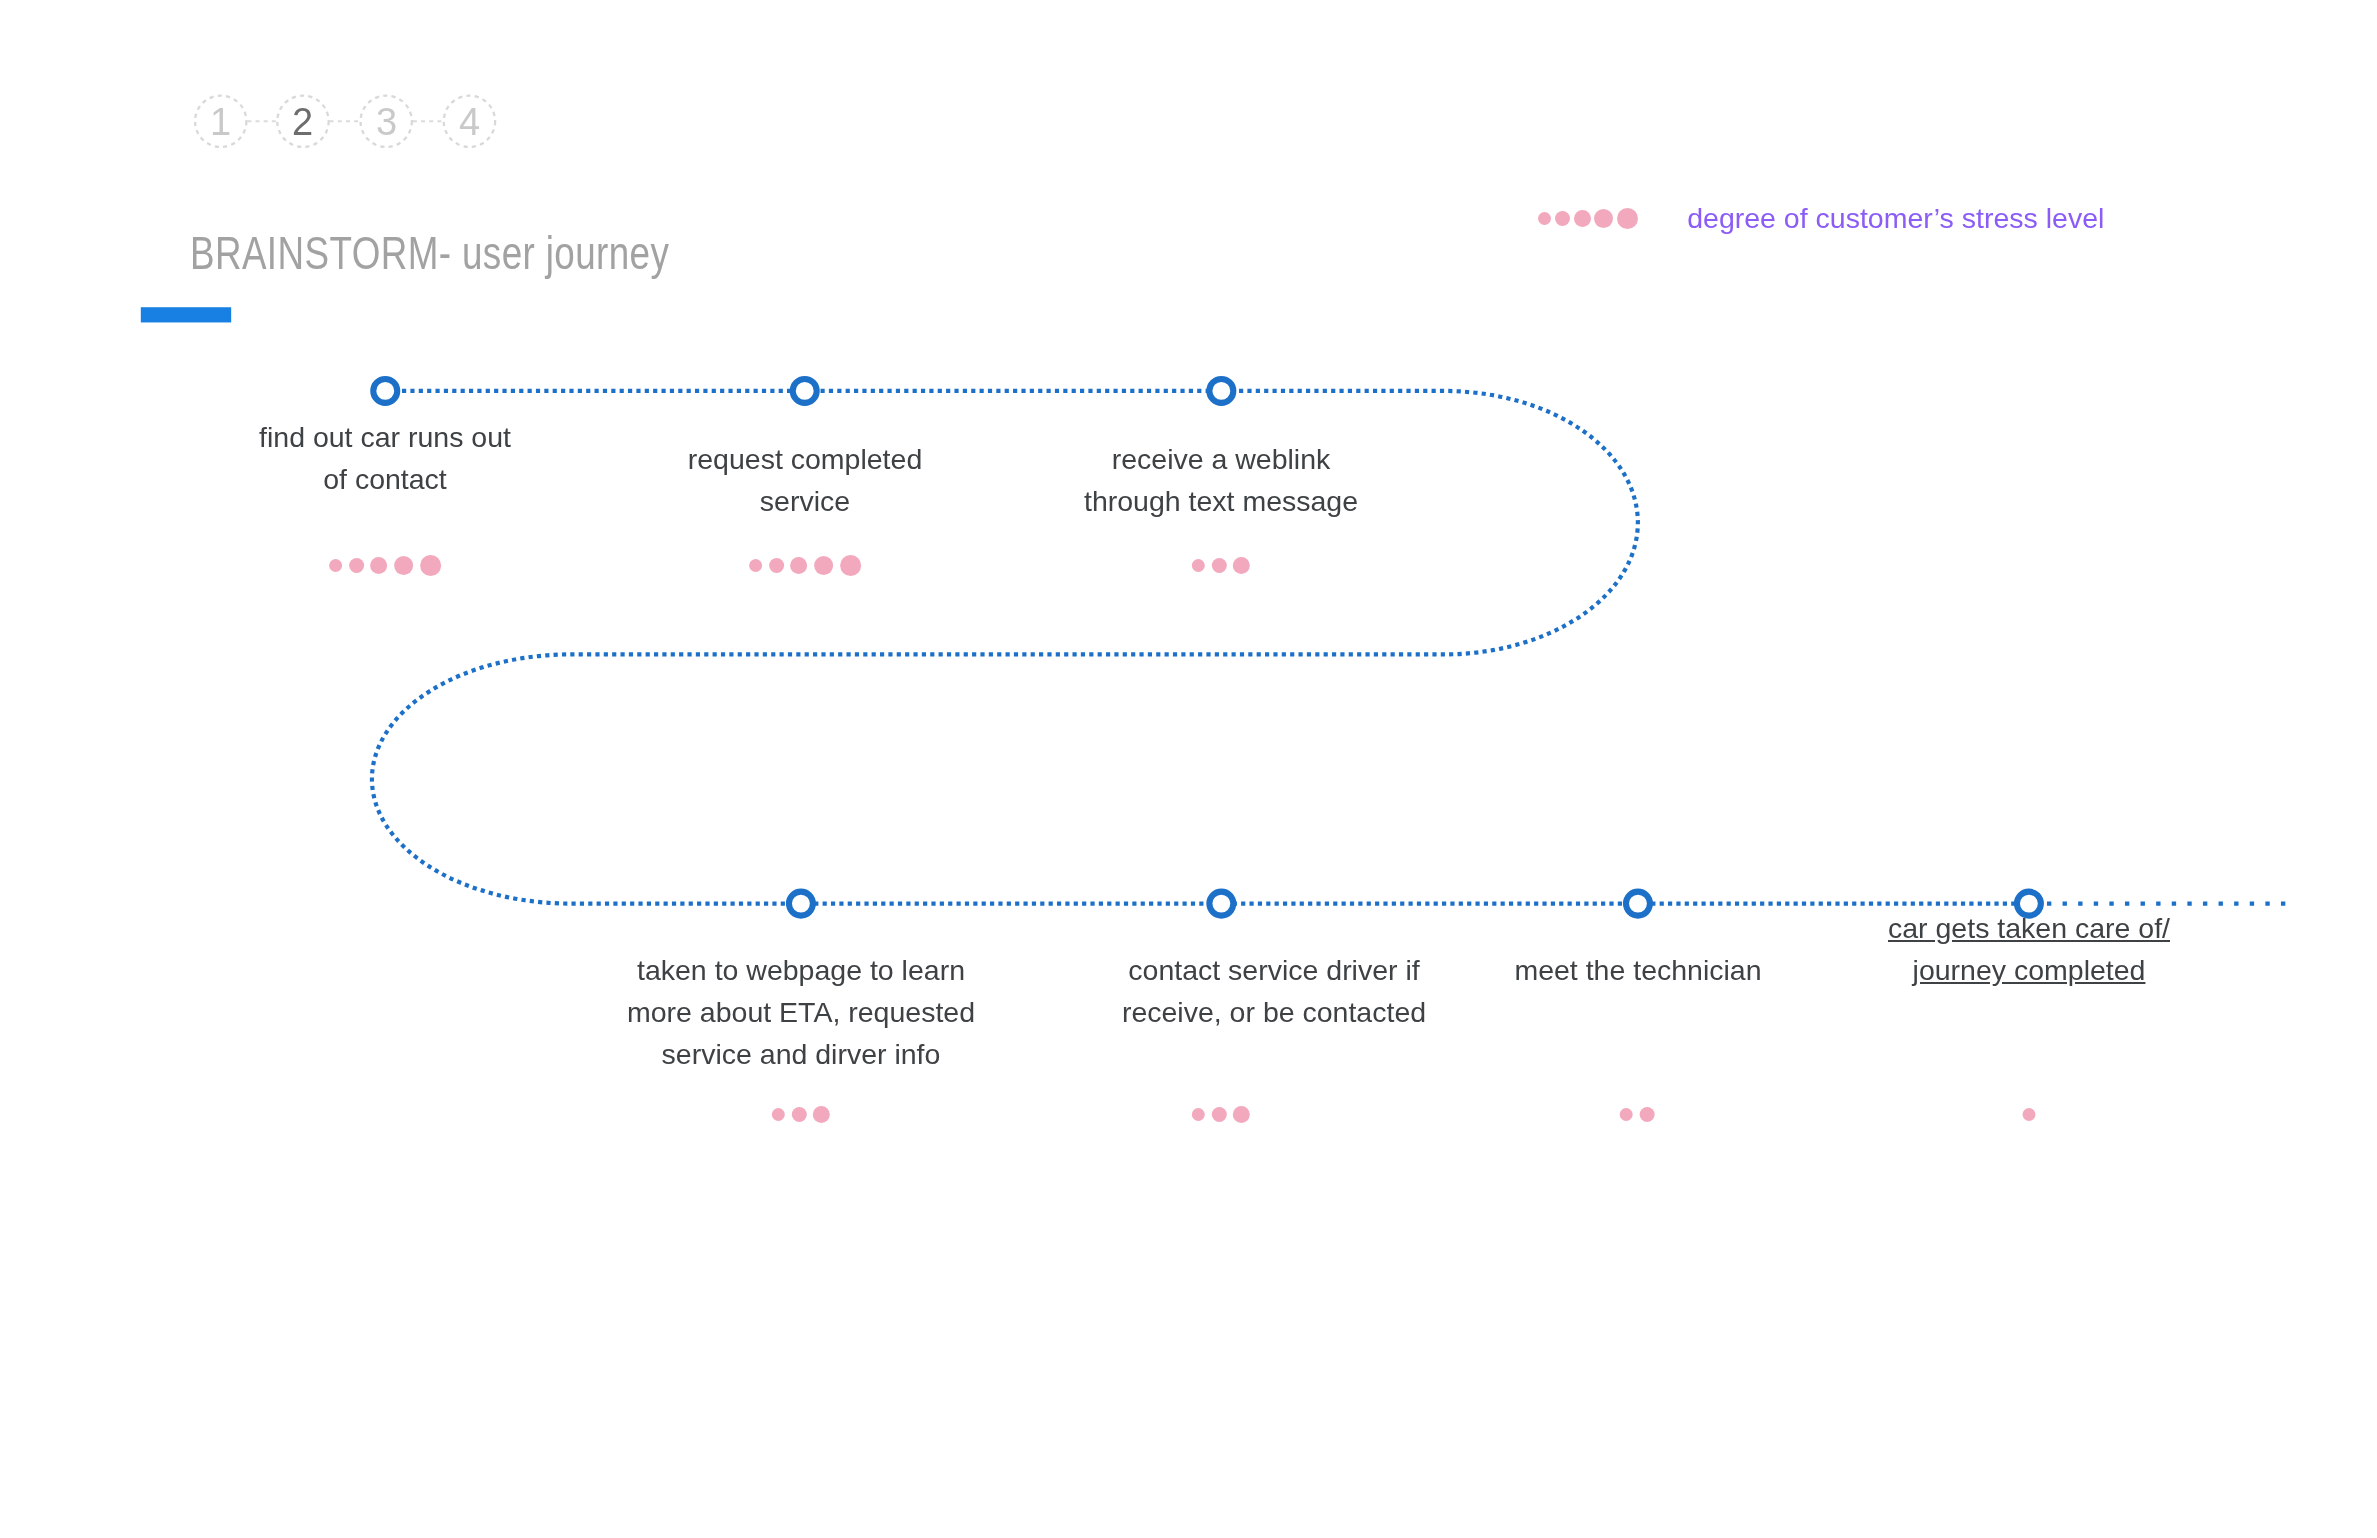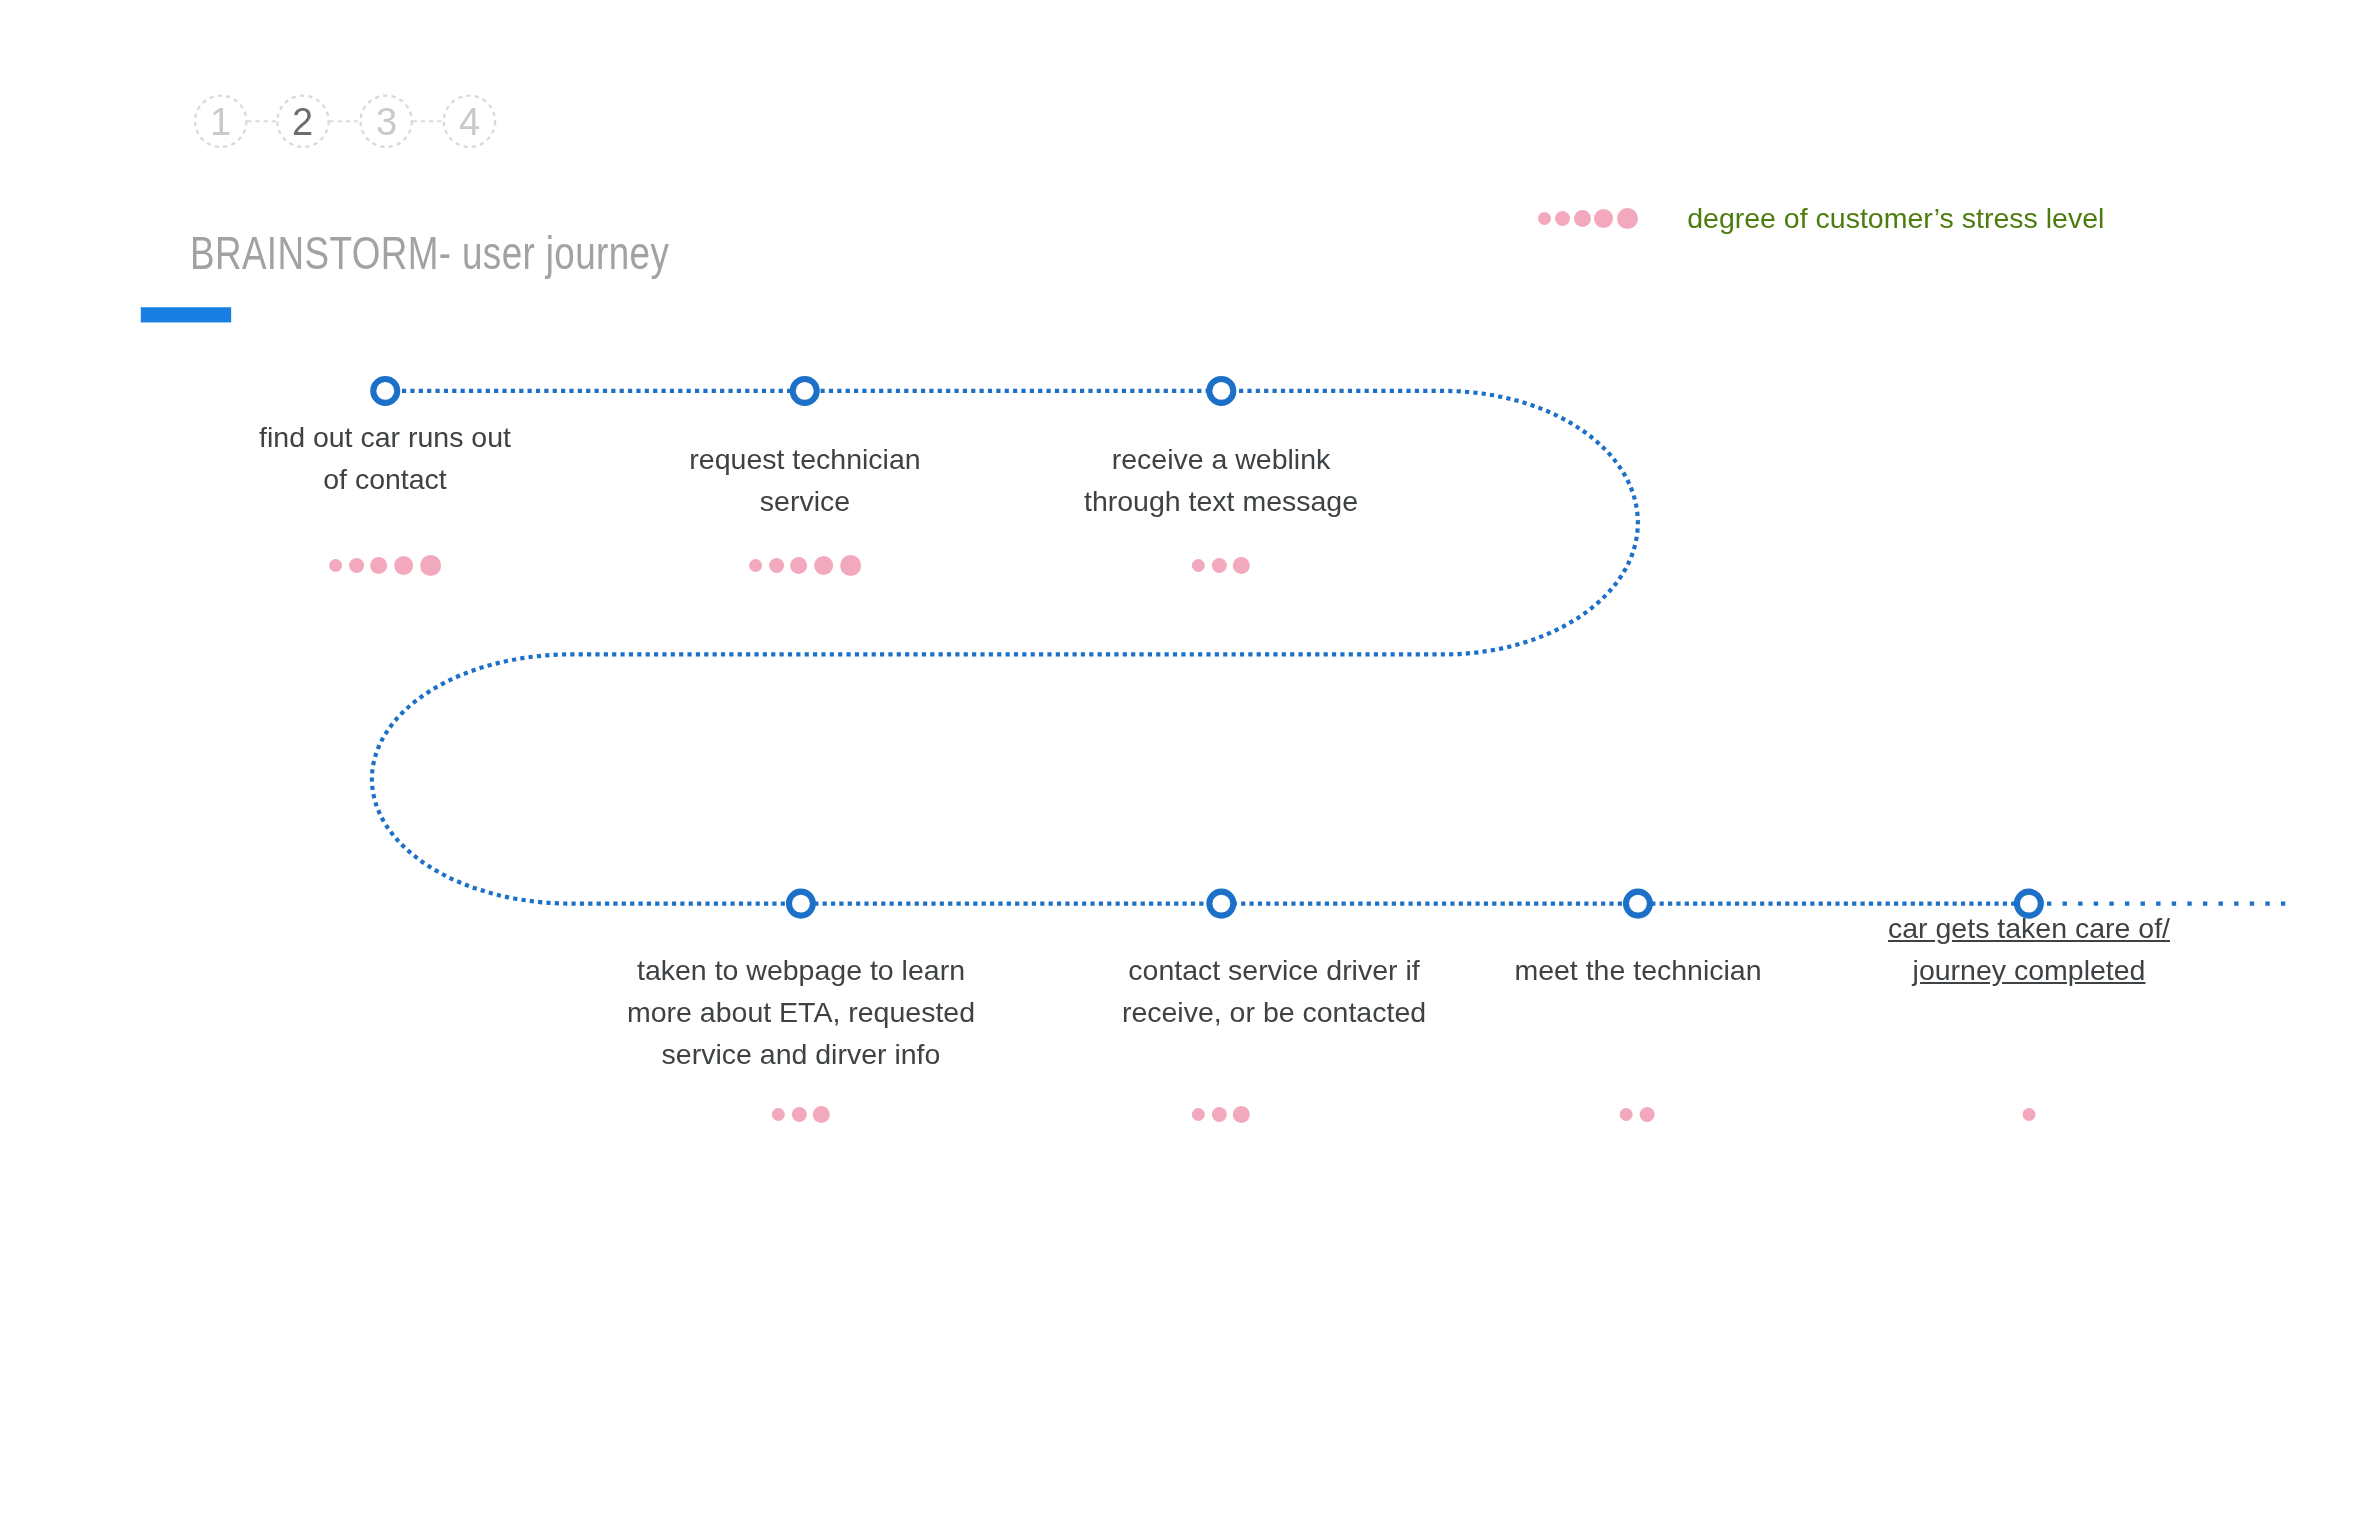--- a/index.html
+++ b/index.html
@@ -20,21 +20,21 @@
   .step-num.active{color:#6d6d6d;}
 
   
   .page-title{position:absolute;left:190px;top:226px;font-size:46px;font-weight:400;
     color:#a2a2a2;white-space:nowrap;transform:scaleX(0.8);transform-origin:left top;
     letter-spacing:0.5px;}
 
   
   .legend{position:absolute;left:1538px;top:196px;height:44px;display:flex;align-items:center;}
   .legend-dots{display:flex;align-items:center;gap:3.8px;}
-  .legend-label{margin-left:49px;font-size:28.5px;color:#4d7c0f;white-space:nowrap;}
+  .legend-label{margin-left:49px;font-size:28.5px;color:#8b5cf6;white-space:nowrap;}
 
   
   .node-label{position:absolute;transform:translateX(-50%);text-align:center;
     font-size:28.5px;line-height:42px;color:#3e4245;white-space:nowrap;}
   .node-dots{position:absolute;transform:translateX(-50%);height:23px;
     display:flex;align-items:center;gap:6.7px;}
   .stress-dot{display:inline-block;border-radius:50%;flex:0 0 auto;}
 </style>
 </head>
 <body>
@@ -85,21 +85,21 @@
         <span class="stress-dot" style="width: 21px; height: 21px; background: rgb(243, 169, 189);"></span>
       </span>
     <span class="legend-label">degree of customer’s stress level</span>
   </div>
 
   <div class="node-label" style="left:385px;top:416px;">
     <div>find out car runs out</div>
     <div>of contact</div>
   </div>
   <div class="node-label" style="left:805px;top:438px;">
-    <div>request technician</div>
+    <div>request completed</div>
     <div>service</div>
   </div>
   <div class="node-label" style="left:801px;top:949px;">
     <div>taken to webpage to learn</div>
     <div>more about ETA, requested</div>
     <div>service and dirver info</div>
   </div>
   <div class="node-label" style="left:1221px;top:438px;">
     <div>receive a weblink</div>
     <div>through text message</div>

